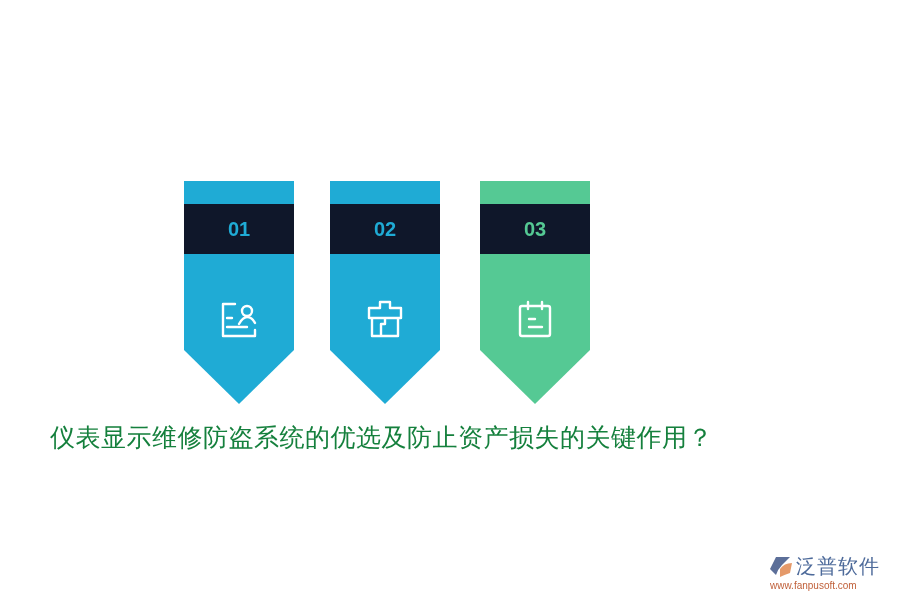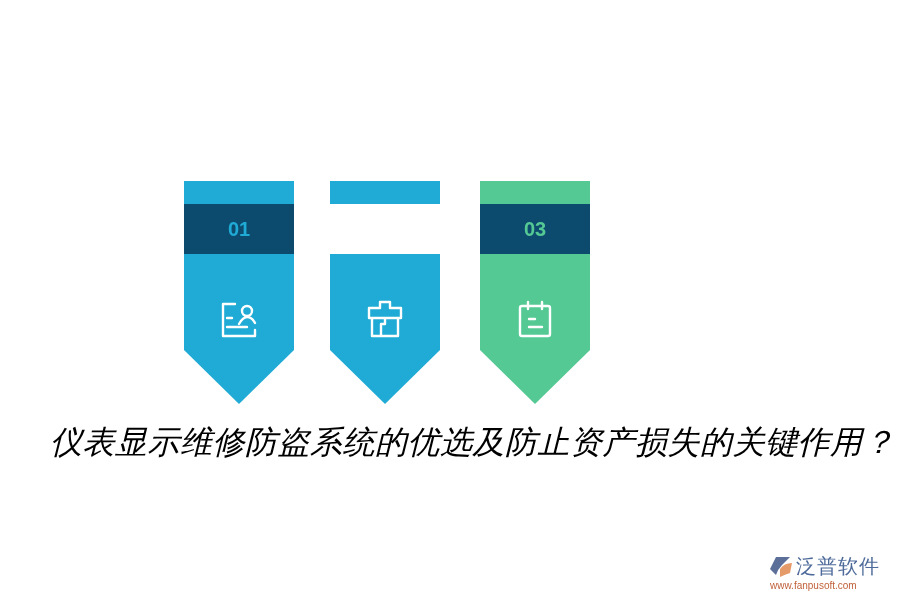--- a/index.html
+++ b/index.html
@@ -4,37 +4,36 @@
   <style>
     html, body { margin: 0; padding: 0; }
     body {
       width: 900px; height: 600px; background: #ffffff; position: relative; overflow: hidden;
       font-family: "DejaVu Sans", sans-serif;
     }
     .banner { position: absolute; top: 181px; width: 110px; height: 224px; }
     .banner .top-strip { position: absolute; left: 0; top: 0; width: 110px; height: 23px; }
     .banner .num-band {
       position: absolute; left: 0; top: 23px; width: 110px; height: 50px;
-      background: #0c4a6e; display: flex; align-items: center; justify-content: center;
+      background: #0f172a; display: flex; align-items: center; justify-content: center;
       font-family: "Liberation Sans", sans-serif; font-weight: bold; font-size: 20px;
     }
     .banner .body {
       position: absolute; left: 0; top: 73px; width: 110px; height: 150px;
       clip-path: polygon(0 0, 100% 0, 100% 64%, 50% 100%, 0 64%);
       display: flex; justify-content: center;
     }
     .banner .body .icon { margin-top: 44px; width: 44px; height: 44px; }
     .b1 { left: 184px; }
     .b2 { left: 330px; }
     .b3 { left: 480px; }
     .headline {
       position: absolute; left: 50px; top: 421px;
-      font-family: "DejaVu Serif", serif; font-size: 32px; color: #000000; letter-spacing: 0.5px;
+      font-family: "DejaVu Serif", serif; font-size: 25px; color: #15803d; letter-spacing: 0.5px;
       white-space: nowrap;
-      font-style: italic;
     }
     .logo { position: absolute; left: 768px; top: 553px; width: 125px; height: 40px; }
     .logo .mark { position: absolute; left: 0; top: 2px; width: 26px; height: 24px; }
     .logo .brand {
       position: absolute; left: 28px; top: 0px; font-family: Liberation Sans, sans-serif;
       font-size: 20px; color: #4d6a9a; letter-spacing: 1px; white-space: nowrap;
     }
     .logo .url {
       position: absolute; left: 2px; top: 27px; font-family: Liberation Sans, sans-serif;
       font-size: 10px; color: #c0603a; white-space: nowrap;
@@ -52,20 +51,21 @@
       <line x1="10" y1="20" x2="15" y2="20"></line>
       <line x1="10" y1="29" x2="30" y2="29"></line>
       <circle cx="30" cy="13" r="5"></circle>
       <path d="M22 26 Q26 19 30 19 Q35 19 38 25"></path>
     </svg>
   </div>
 </div>
 
 <div class="banner b2">
   <div class="top-strip" style="background:#1fabd5"></div>
+  <div class="num-band" style="color:#1fabd5">02</div>
   <div class="body" style="background:#1fabd5">
     <svg class="icon" viewBox="0 0 44 44" fill="none" stroke="#fff" stroke-width="2.4" stroke-linejoin="round">
       <path d="M17 4 H27 V10 H38 V20 H6 V10 H17 Z"></path>
       <path d="M9 20 V38 H35 V20"></path>
       <path d="M18 38 V26 H22 V20"></path>
     </svg>
   </div>
 </div>
 
 <div class="banner b3">

